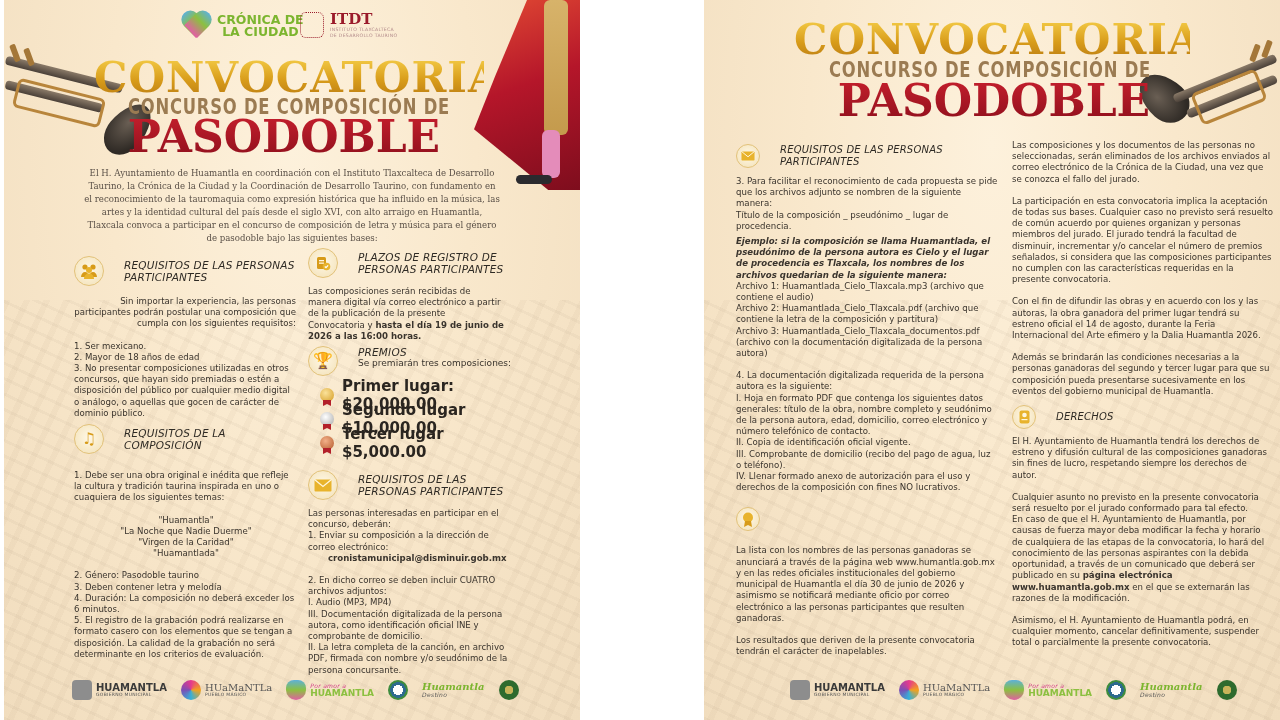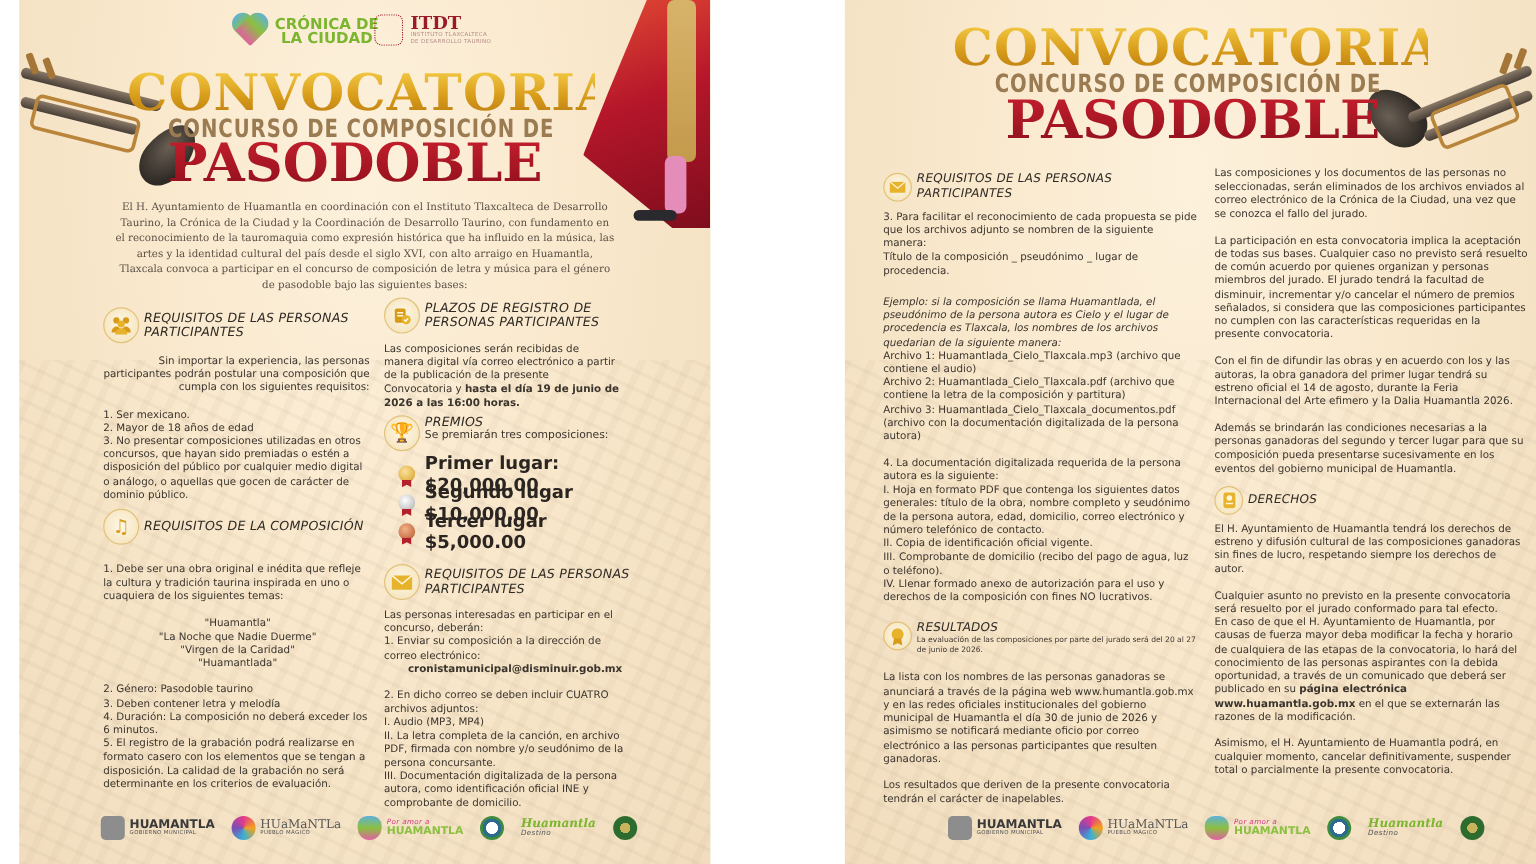--- a/index.html
+++ b/index.html
@@ -11,21 +11,21 @@
     background:
       radial-gradient(ellipse at 50% 20%, #fdf1dc 0%, #f9e8cc 45%, #f1ddbe 100%);
   }
   .panel::after {
     content: ""; position: absolute; left: 0; right: 0; bottom: 0; height: 420px;
     background:
       repeating-linear-gradient(115deg, rgba(150,120,90,0.05) 0 6px, rgba(0,0,0,0) 6px 18px),
       repeating-linear-gradient(25deg, rgba(120,100,80,0.05) 0 3px, rgba(0,0,0,0) 3px 14px);
     pointer-events: none;
   }
-  #panel-left { left: 16px; padding-left: 44px; }
+  #panel-left { left: 4px; padding-left: 44px; }
   #panel-right { left: 704px; }
 
   .abs { position: absolute; z-index: 2; }
 
   
   .t-convocatoria {
     font-family: "DejaVu Serif", serif; font-weight: bold; letter-spacing: 1px;
     color: #d9a21f;
     background: linear-gradient(180deg, #f6cf4a 0%, #d89c1a 55%, #b97a12 100%);
     -webkit-background-clip: text; background-clip: text; -webkit-text-fill-color: transparent;
@@ -40,21 +40,21 @@
     background: linear-gradient(180deg, #c51f2d 0%, #8e0f1c 100%);
     -webkit-background-clip: text; background-clip: text; -webkit-text-fill-color: transparent;
     color: #9c1422; white-space: nowrap; text-align: center;
   }
 
   .intro {
     font-family: "DejaVu Serif", serif; font-size: 8.6px; line-height: 13px; color: #5a5047;
     text-align: center;
   }
 
-  .section-head { display: flex; align-items: center; gap: 4px; }
+  .section-head { display: flex; align-items: center; gap: 20px; }
   .icon-circle {
     width: 30px; height: 30px; border-radius: 50%; flex: none;
     background: radial-gradient(circle at 50% 45%, #fff8e6 0%, #f6e7c4 70%);
     border: 1.5px solid #e2c27a; display: flex; align-items: center; justify-content: center;
     color: #d79b19; font-size: 16px; line-height: 1;
   }
   .icon-circle.sm { width: 24px; height: 24px; font-size: 12px; }
   .sec-title {
     font-style: italic; font-size: 10.5px; line-height: 12px; color: #2e2a24; letter-spacing: 0.2px;
   }
@@ -235,22 +235,22 @@
             <path d="M0.5 0.5l8.5 7 8.5-7" stroke="#fff6dd" stroke-width="1.3" fill="none"></path>
           </svg>
       </div>
       <div class="sec-title">REQUISITOS DE LAS PERSONAS PARTICIPANTES</div>
     </div>
     <div class="body-text" style="margin-top:8px;">Las personas interesadas en participar en el concurso, deberán:</div>
     <div class="body-text">1.   Enviar su composición a la dirección de correo electrónico:</div>
     <div class="body-text bold" style="padding-left:20px;">cronistamunicipal@disminuir.gob.mx</div>
     <div class="body-text" style="margin-top:11px;">2.   En dicho correo se deben incluir CUATRO archivos adjuntos:</div>
     <div class="body-text"> I. Audio (MP3, MP4)</div>
+    <div class="body-text"> III. Documentación digitalizada de la persona autora, como identificación oficial INE y comprobante de domicilio.</div>
     <div class="body-text"> II. La letra completa de la canción, en archivo PDF, firmada con nombre y/o  seudónimo de la persona concursante.</div>
-    <div class="body-text"> III. Documentación digitalizada de la persona autora, como identificación oficial INE y comprobante de domicilio.</div>
   </div>
 
   <div class="abs logo-row" style="left:68px;top:680px;">
     <div class="logo">
       <div class="mark" style="background:#8d8d8d;border-radius:4px;"></div>
       <div>
           <div class="word">HUAMANTLA</div>
           <div class="sub">GOBIERNO MUNICIPAL</div>
         </div>
     </div>
@@ -303,41 +303,37 @@
       <div class="icon-circle sm">
         <svg width="14" height="10" viewBox="0 0 18 13">
             <rect x="0.5" y="0.5" width="17" height="12" rx="1" fill="#e8b32c"></rect>
             <path d="M0.5 0.5l8.5 7 8.5-7" stroke="#fff6dd" stroke-width="1.3" fill="none"></path>
           </svg>
       </div>
       <div class="sec-title" style="font-size:10px;">REQUISITOS DE LAS PERSONAS PARTICIPANTES</div>
     </div>
     <div class="body-text" style="margin-top:8px;">3. Para facilitar el reconocimiento de cada propuesta se pide que los archivos adjunto se nombren de la siguiente manera:
 Título de la composición _ pseudónimo _ lugar de procedencia.</div>
-    <div class="body-text ital bold" style="margin-top:15px;font-weight:400;">Ejemplo: si la composición se llama Huamantlada, el pseudónimo de la persona autora es Cielo y el lugar de procedencia es Tlaxcala, los nombres de los archivos quedarian de la siguiente manera:</div>
+    <div class="body-text ital bold" style="margin-top:4px;font-weight:700;">Ejemplo: si la composición se llama Huamantlada, el pseudónimo de la persona autora es Cielo y el lugar de procedencia es Tlaxcala, los nombres de los archivos quedarian de la siguiente manera:</div>
     <div class="body-text">Archivo 1: Huamantlada_Cielo_Tlaxcala.mp3 (archivo que contiene el audio)
 Archivo 2: Huamantlada_Cielo_Tlaxcala.pdf (archivo que contiene la letra de la composición y partitura)
 Archivo 3: Huamantlada_Cielo_Tlaxcala_documentos.pdf (archivo con la documentación digitalizada de la persona autora)</div>
     <div class="body-text" style="margin-top:11px;">4. La documentación digitalizada requerida de la persona autora es la siguiente:
  I. Hoja en formato PDF que contenga los siguientes datos generales: título de la obra, nombre completo y seudónimo de la persona autora, edad, domicilio, correo electrónico y número telefónico de contacto.
  II. Copia de identificación oficial vigente.
  III. Comprobante de domicilio (recibo del pago de agua, luz o teléfono).
 IV. Llenar formado anexo de autorización para el uso y derechos de la composición con fines NO lucrativos.</div>
 
     <div class="section-head" style="margin-top:14px;align-items:flex-start;">
       <div class="icon-circle sm">
         <svg width="12" height="15" viewBox="0 0 12 15">
             <circle cx="6" cy="5.5" r="5" fill="#e8b32c"></circle>
             <path d="M3 9l-1 6 4-2 4 2-1-6" fill="#d79b19"></path>
           </svg>
       </div>
-      <div>
-        <div class="sec-title" style="font-size:10px;">RESULTADOS</div>
-        <div class="body-text" style="font-size:6.3px;line-height:8px;">La evaluación de las composiciones por parte del jurado será del 20 al 27 de junio de 2026.</div>
-      </div>
     </div>
     <div class="body-text" style="margin-top:14px;">La lista con los nombres de las personas ganadoras se anunciará a través de la página web www.humantla.gob.mx y en las redes oficiales institucionales del gobierno municipal de Huamantla el día 30 de junio de 2026 y asimismo se notificará mediante oficio por correo electrónico a las personas participantes que resulten ganadoras.</div>
     <div class="body-text" style="margin-top:11px;">Los resultados que deriven de la presente convocatoria tendrán el carácter de inapelables.</div>
   </div>
 
   <div class="abs" style="left:308px;top:140px;width:262px;">
     <div class="body-text">Las composiciones y los documentos de las personas no seleccionadas, serán eliminados de los archivos enviados al correo electrónico de la Crónica de la Ciudad, una vez que se conozca el fallo del jurado.</div>
     <div class="body-text" style="margin-top:11px;">La participación en esta convocatoria implica la aceptación de todas sus bases. Cualquier caso no previsto será resuelto de común acuerdo por quienes organizan y personas miembros del jurado. El jurado tendrá la facultad de disminuir, incrementar y/o cancelar el número de premios señalados, si considera que las composiciones participantes no cumplen con las características requeridas en la presente convocatoria.</div>
     <div class="body-text" style="margin-top:11px;">Con el fin de difundir las obras y en acuerdo con los y las autoras, la obra ganadora del primer lugar tendrá su estreno oficial el 14 de agosto, durante la Feria Internacional del Arte efimero y la Dalia Huamantla 2026.</div>
     <div class="body-text" style="margin-top:11px;">Además se brindarán las condiciones necesarias a la personas ganadoras del segundo y tercer lugar para que su composición pueda presentarse sucesivamente en los eventos del gobierno municipal de Huamantla.</div>

